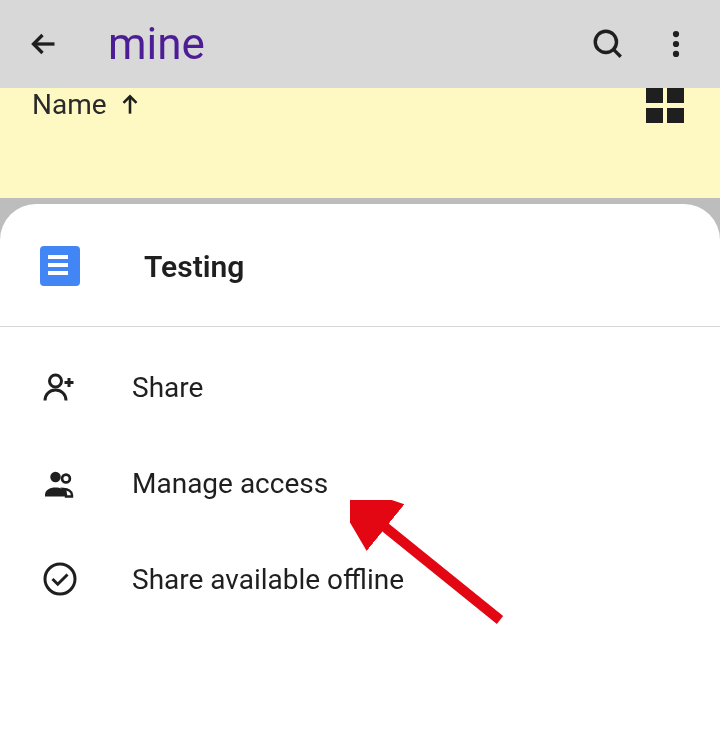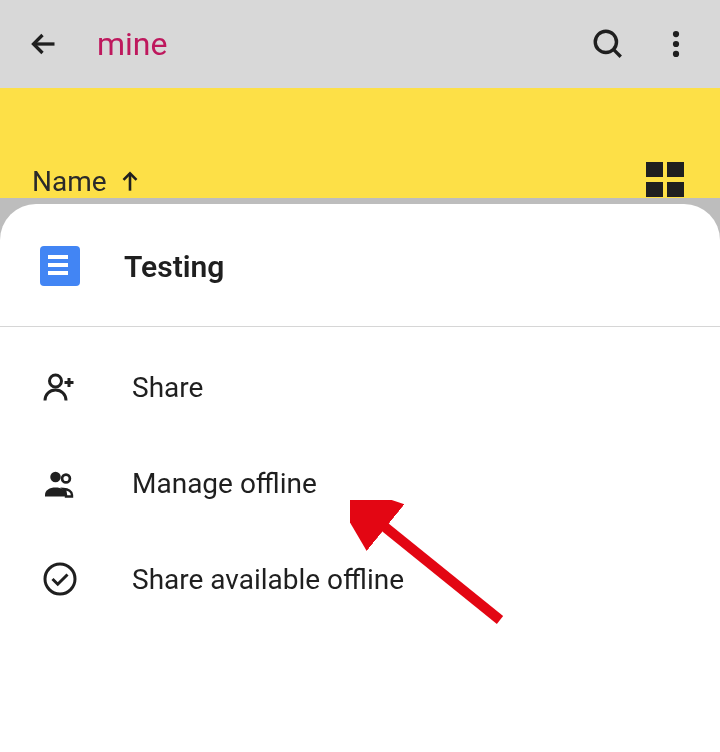--- a/index.html
+++ b/index.html
@@ -21,38 +21,38 @@
     .back-btn {
       width: 56px;
       height: 56px;
       display: flex;
       align-items: center;
       justify-content: center;
       cursor: pointer;
     }
     .search-text {
       flex: 1;
-      font-size: 32px;
-      color: #be185d;
-      margin-left: 25px;
+      font-size: 44px;
+      color: #4c1d95;
+      margin-left: 36px;
     }
     .icon-btn {
       width: 56px;
       height: 56px;
       display: flex;
       align-items: center;
       justify-content: center;
       cursor: pointer;
       margin-left: 12px;
     }
     .sort-bar {
-      background: #fde047;
+      background: #fef9c3;
       height: 110px;
       display: flex;
-      align-items: flex-end;
+      align-items: flex-start;
       padding: 0 32px 0 32px;
     }
     .sort-label {
       font-size: 28px;
       color: #2a2a2a;
       display: flex;
       align-items: center;
       gap: 10px;
     }
     .sort-spacer { flex: 1; }
@@ -75,21 +75,21 @@
       bottom: 0;
       background: #ffffff;
       border-top-left-radius: 36px;
       border-top-right-radius: 36px;
       height: 548px;
     }
     .sheet-header {
       display: flex;
       align-items: center;
       padding: 42px 40px 40px 40px;
-      gap: 44px;
+      gap: 64px;
       border-bottom: 1px solid #d6d6d6;
     }
     .doc-icon {
       width: 40px;
       height: 40px;
       background: #4285f4;
       border-radius: 4px;
       position: relative;
     }
     .doc-icon::before {
@@ -206,21 +206,21 @@
 
     <div class="menu-item">
       <div class="menu-icon">
         <svg width="36" height="36" viewBox="0 0 24 24" fill="#1f1f1f">
           <circle cx="9" cy="8" r="3.5"></circle>
             <circle cx="16" cy="9" r="2.6" fill="none" stroke="#1f1f1f" stroke-width="1.8"></circle>
           <path d="M2 20c0-3.3 3.1-5 7-5s7 1.7 7 5v1H2v-1z"></path>
           <path d="M16 20c0-1.8-0.6-3.1-1.6-4 3.1 0.2 5.6 1.6 5.6 4v1h-4v-1z" fill="none" stroke="#1f1f1f" stroke-width="1.6"></path>
         </svg>
       </div>
-      <div class="menu-label">Manage offline</div>
+      <div class="menu-label">Manage access</div>
     </div>
 
 
     <div class="menu-item">
       <div class="menu-icon">
         <svg width="36" height="36" viewBox="0 0 24 24" fill="none" stroke="#1f1f1f" stroke-width="2">
           <circle cx="12" cy="12" r="10"></circle>
             <path d="M7 12l3.5 3.5L17 9"></path>
         </svg>
       </div>

